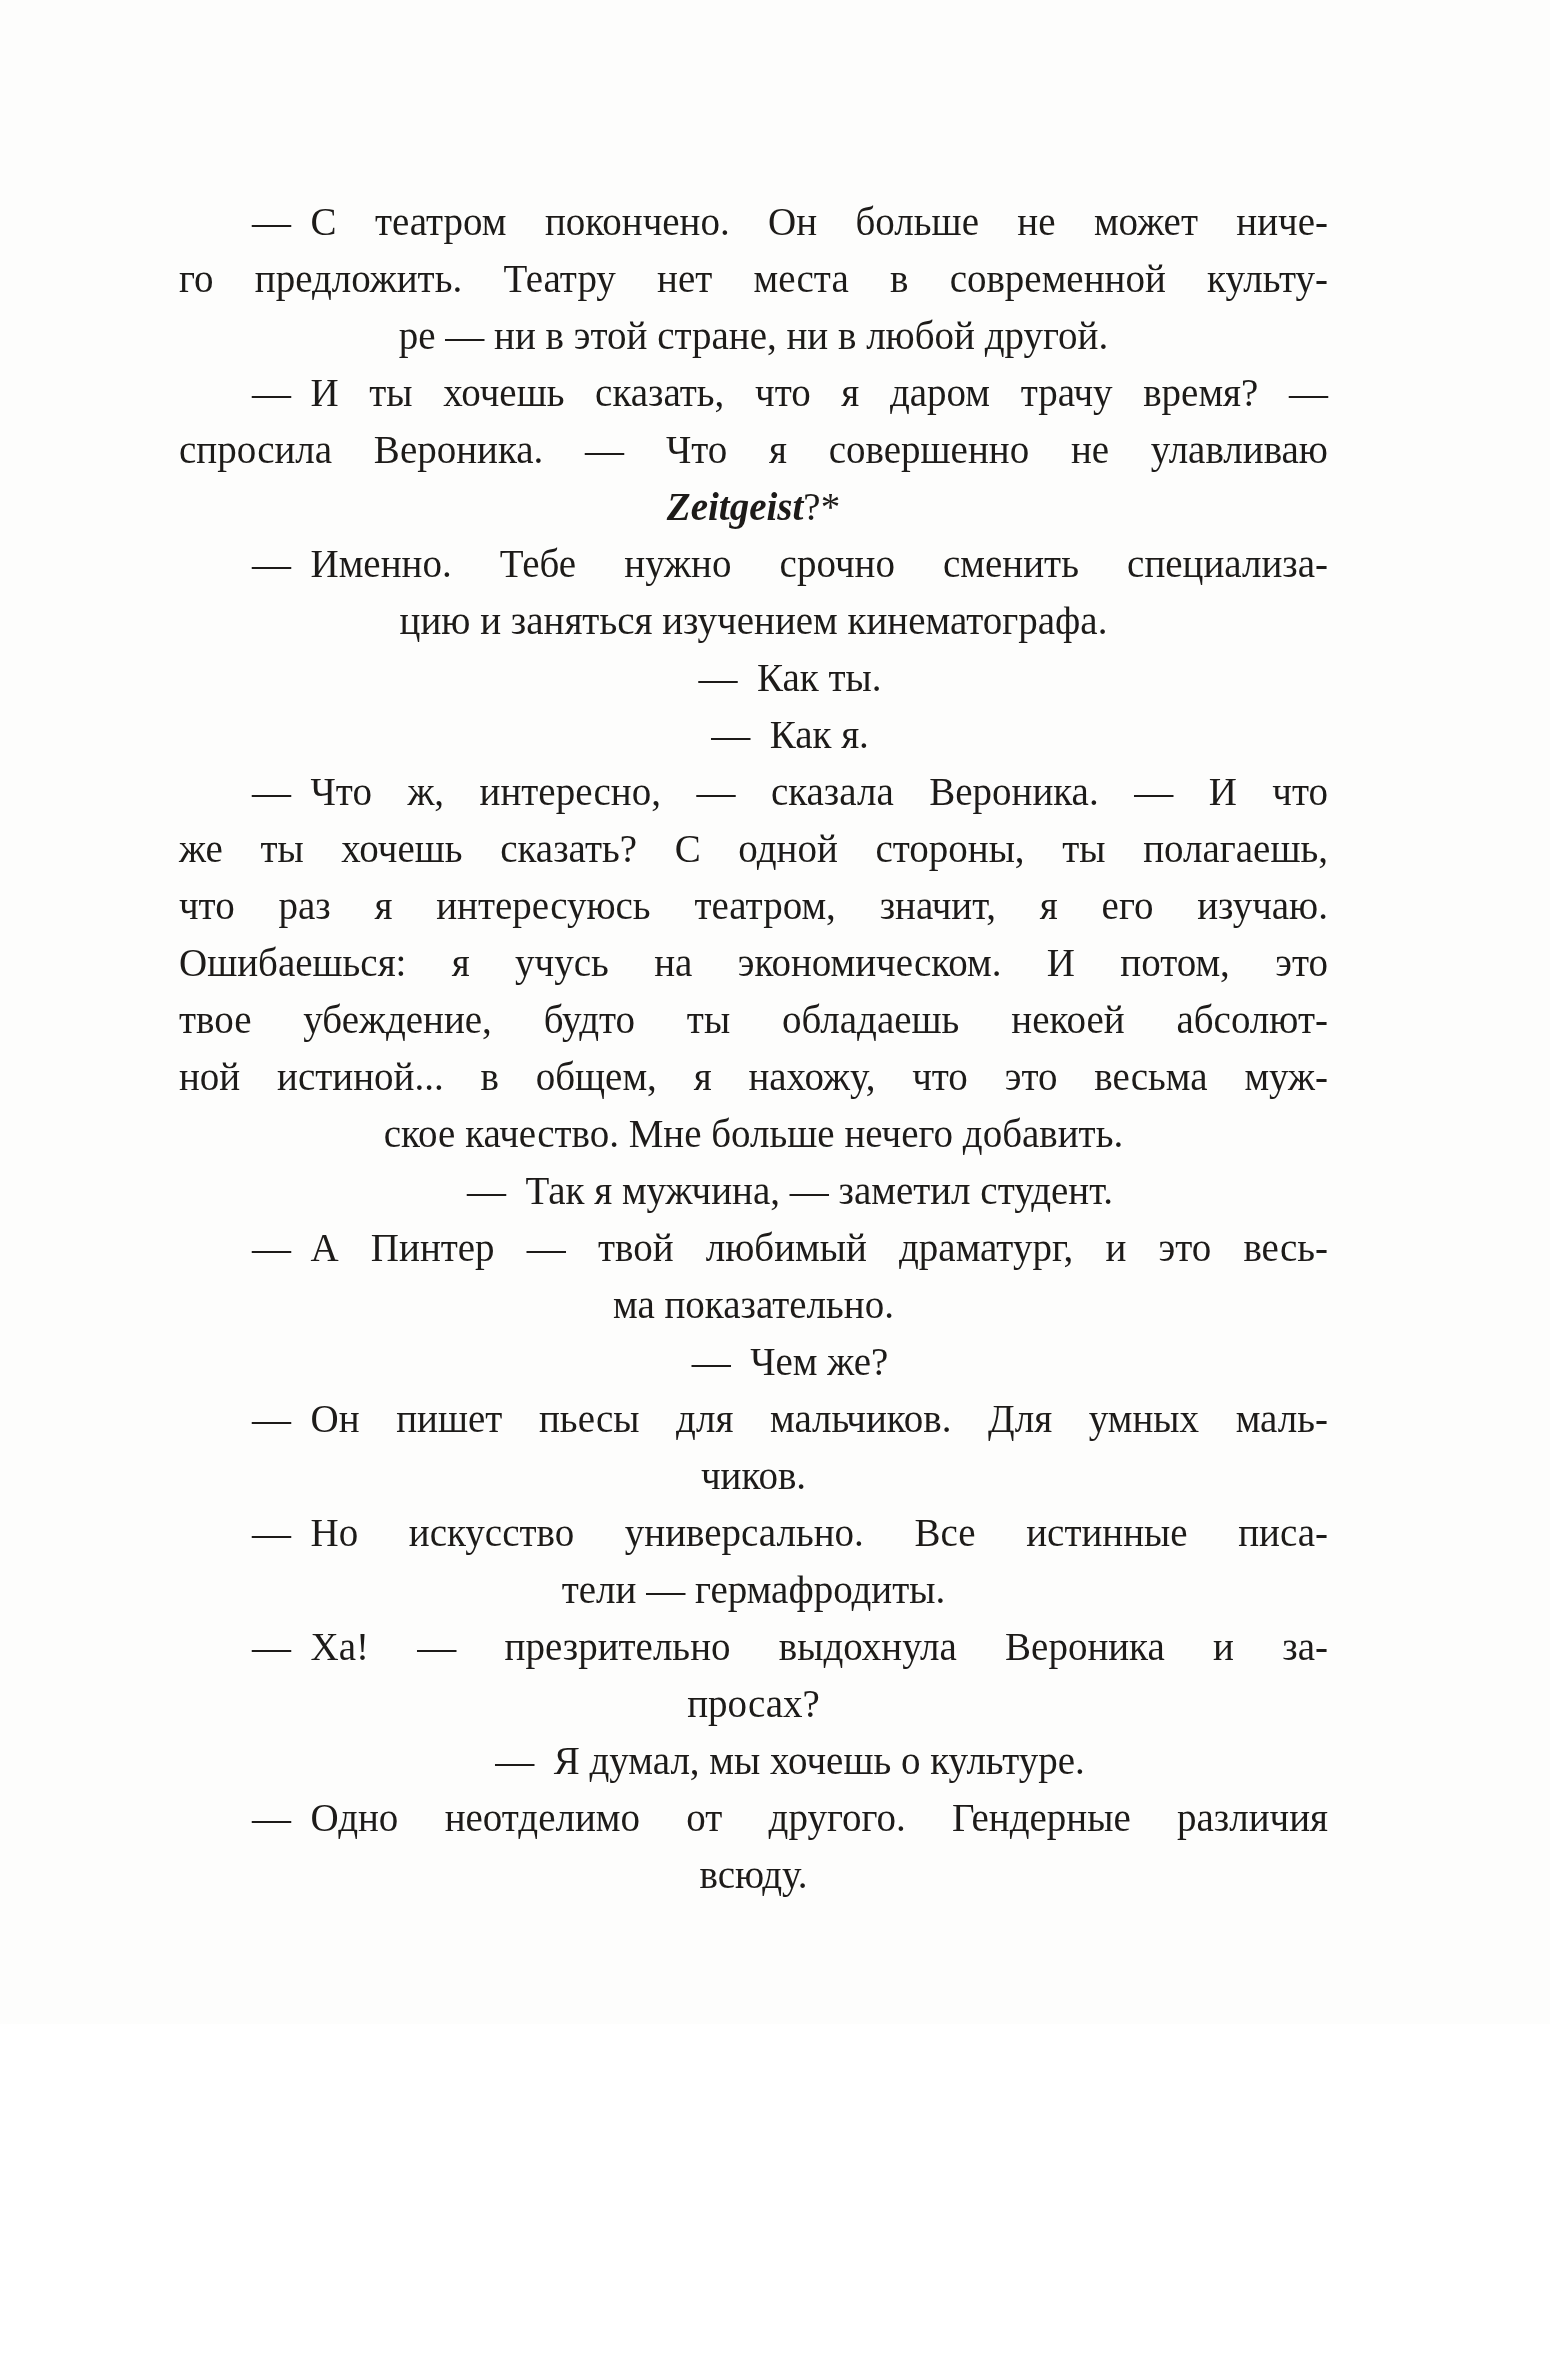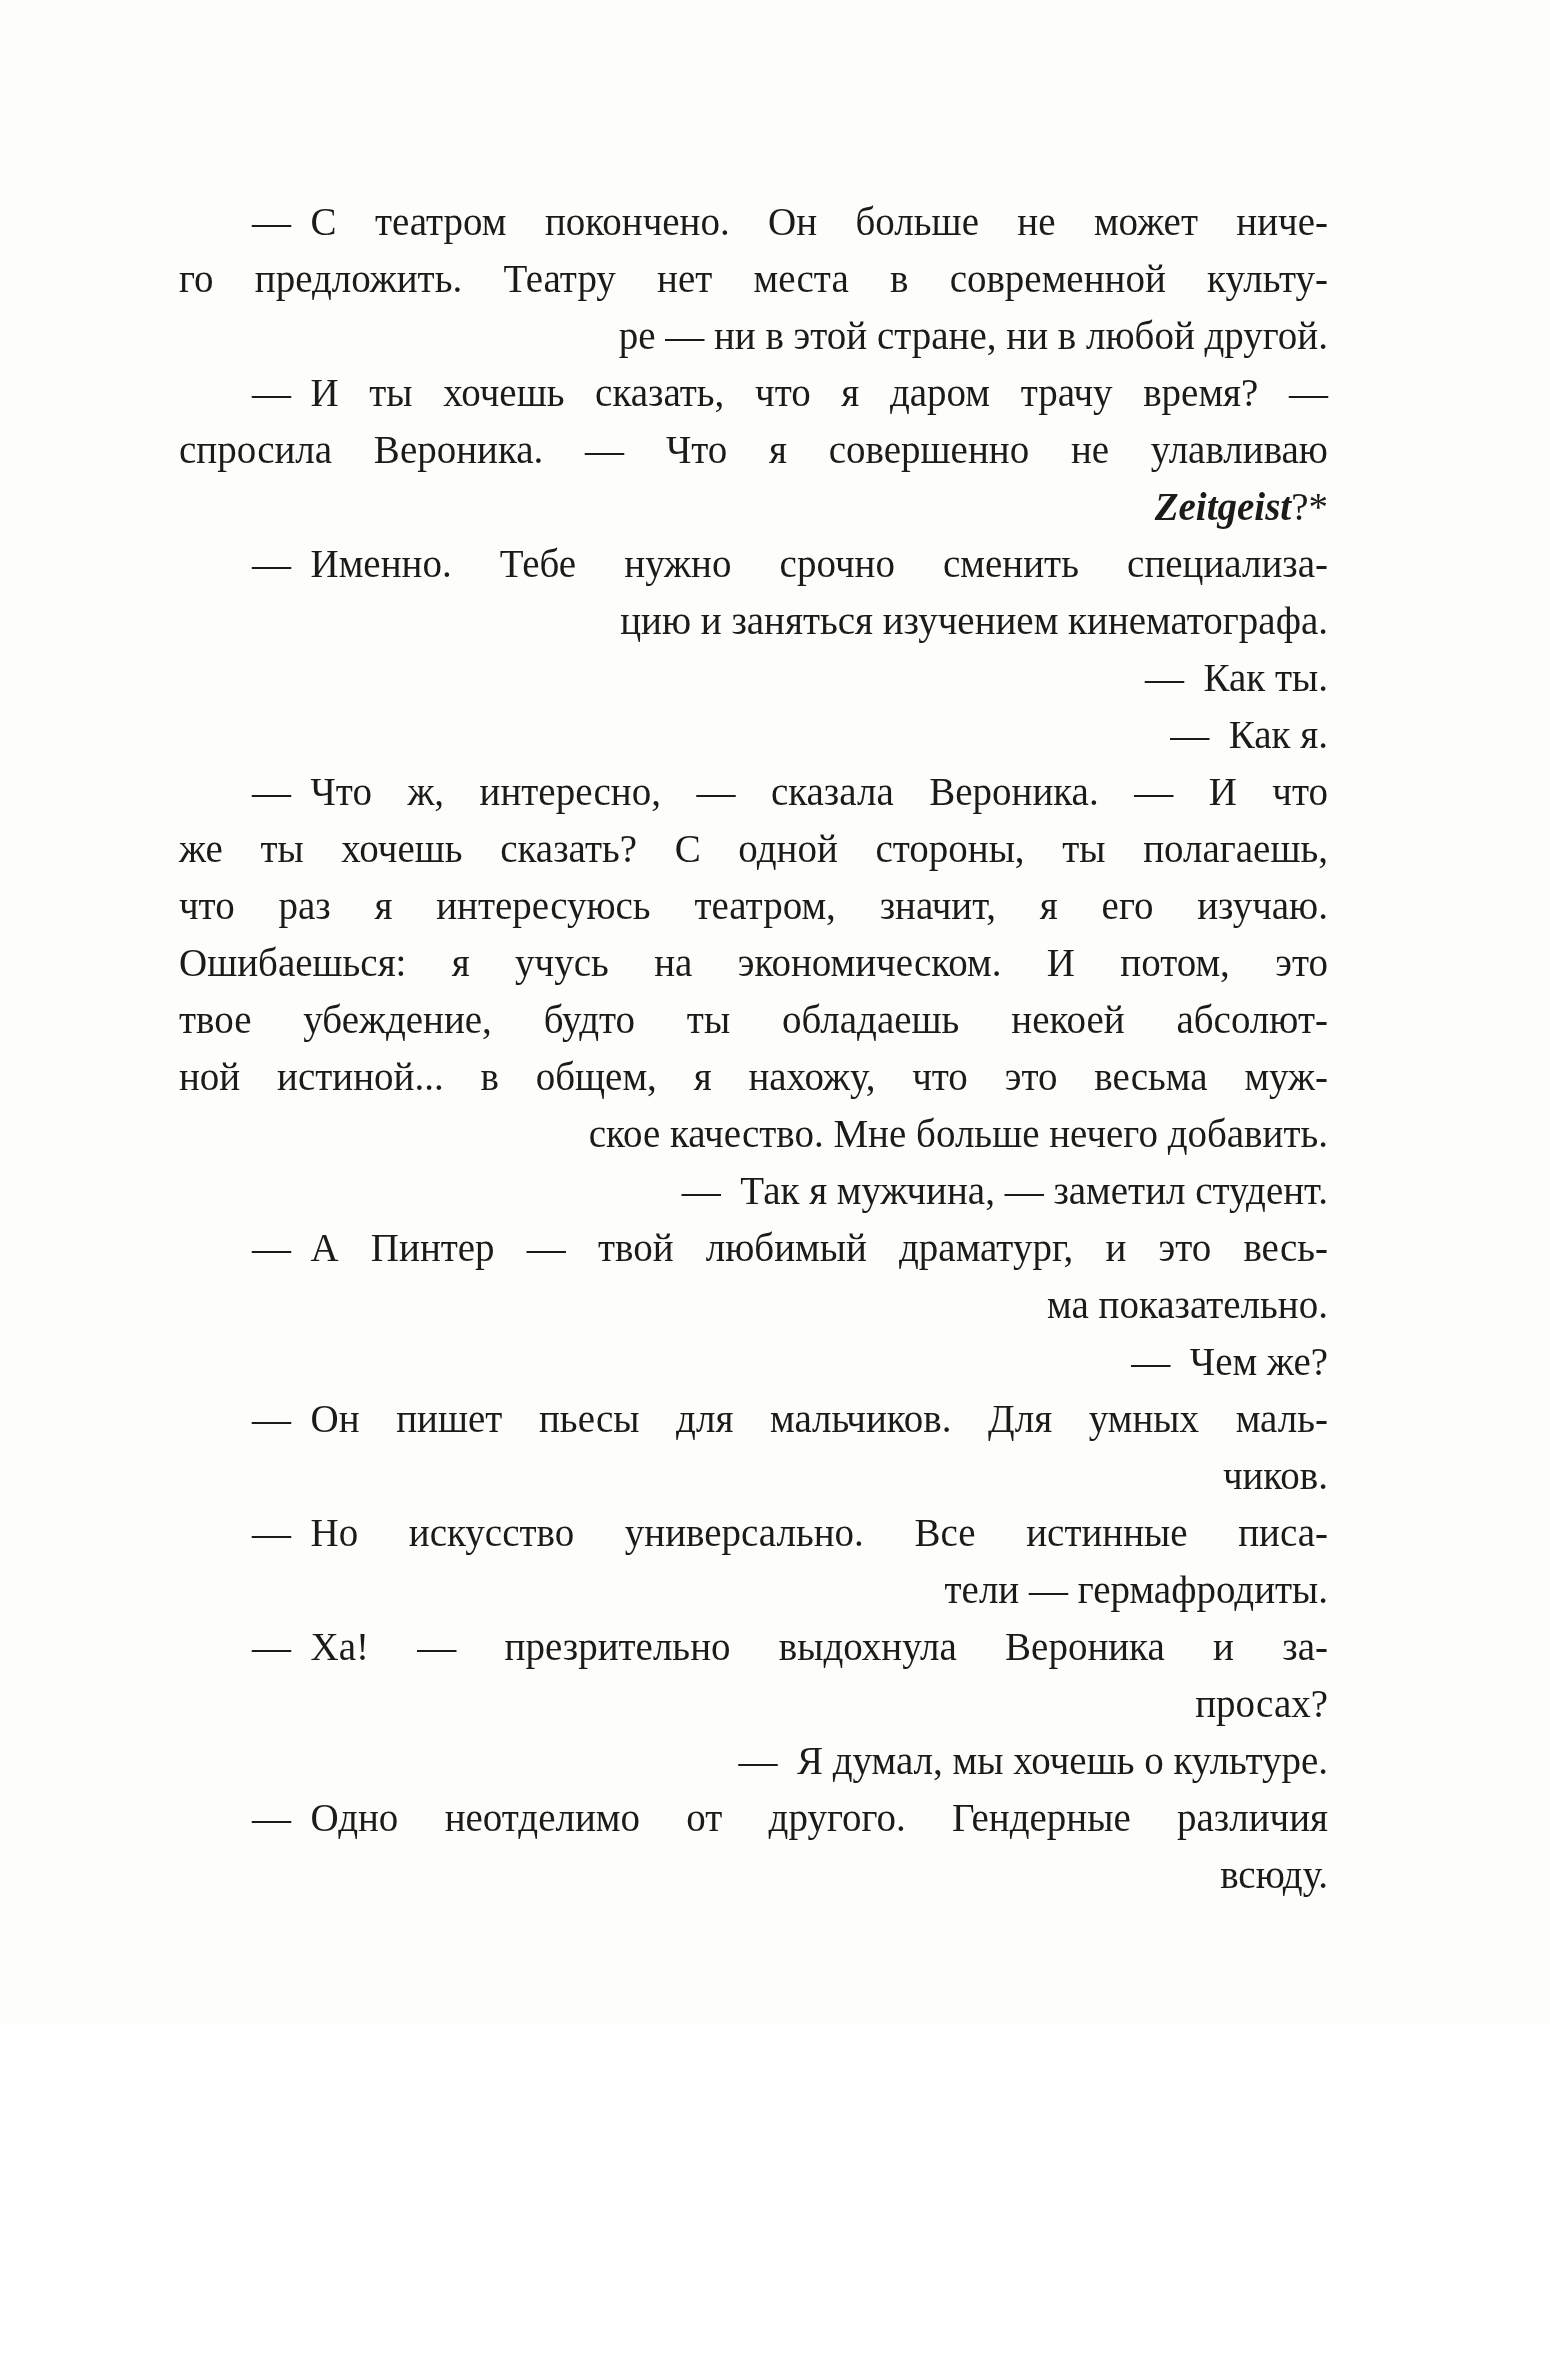--- a/index.html
+++ b/index.html
@@ -14,21 +14,21 @@
   }
   .textblock {
     position: absolute;
     left: 179px;
     right: 222px;
     top: 193px;
     font-size: 39px;
     line-height: 57px;
   }
   .para { margin: 0; }
-  .line { text-align: right; }
+  .line { text-align: center; }
   .line.just {
     text-align: justify;
     text-align-last: justify;
     -moz-text-align-last: justify;
   }
   .line.first { text-indent: 73px; }
   .italic { font-style: italic; font-weight: bold; }
   .footnote {
     position: absolute;
     left: 179px;

